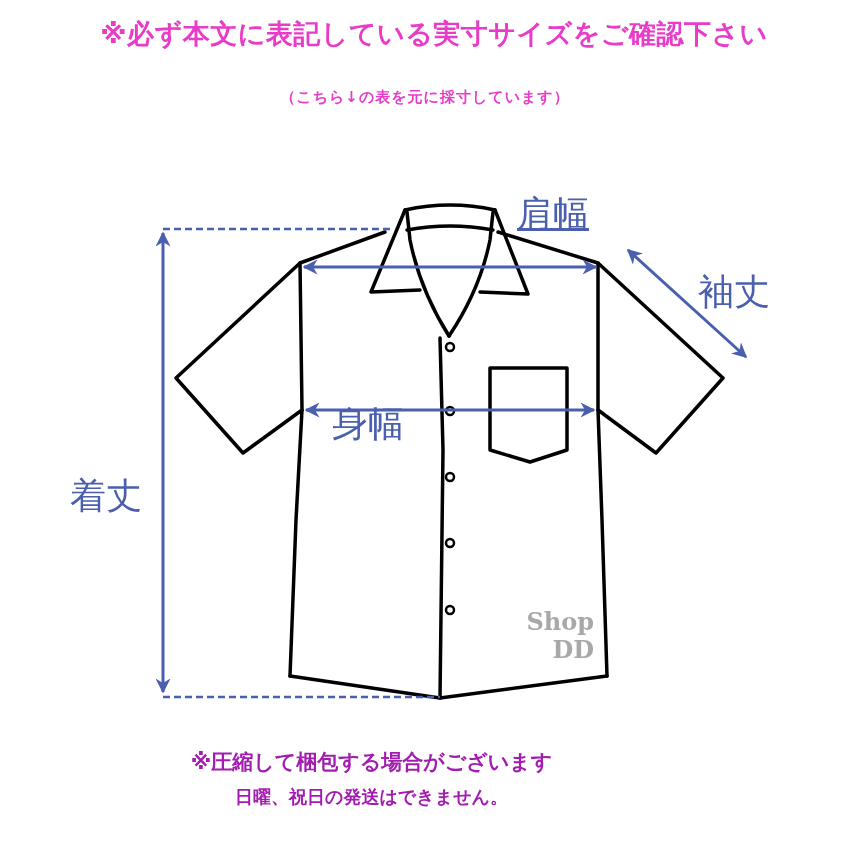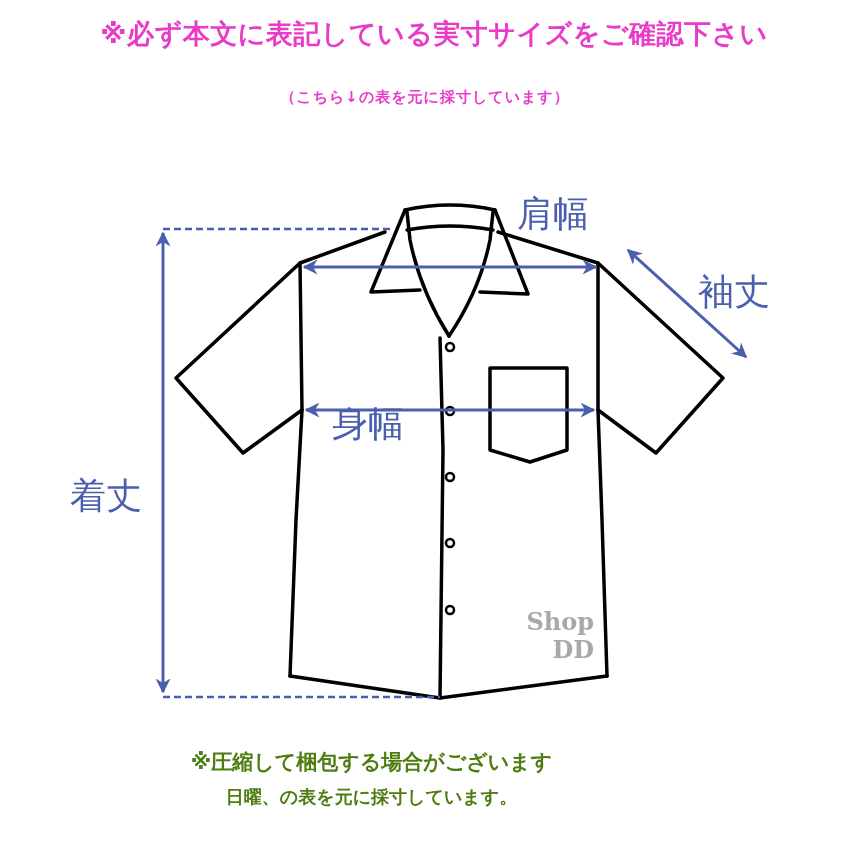--- a/index.html
+++ b/index.html
@@ -9,32 +9,32 @@
       position: absolute; left: 0; width: 850px; text-align: center;
       color: #e83bc8; font-weight: bold; white-space: nowrap;
     }
     .notice-main { top: 16px; font-size: 27px; letter-spacing: 0.5px; padding-left: 9px; }
     .notice-sub  { top: 88px; font-size: 15px; letter-spacing: 1px; }
     .diagram { position: absolute; left: 0; top: 0; width: 850px; height: 850px; }
     .label {
       position: absolute; color: #4a5fad; font-size: 36px; white-space: nowrap;
       font-family: "DejaVu Sans", sans-serif;
     }
-    .label-shoulder { left: 517px; top: 190px; }
+    .label-shoulder { left: 517px; top: 190px; text-decoration: underline; }
     .label-sleeve   { left: 690px; top: 268px; margin-left: 8px; }
     .label-body     { left: 332px; top: 400px; }
     .label-length   { left: 70px;  top: 472px; }
     .watermark {
       position: absolute; left: 498px; top: 608px; width: 96px; text-align: right;
       color: #a8a8a8; font-family: "DejaVu Serif", serif; font-weight: bold;
       font-size: 24px; line-height: 28px;
     }
     .footer {
       position: absolute; left: 0; width: 743px; text-align: center;
-      color: #4d7c0f; font-weight: bold; white-space: nowrap;
+      color: #a21caf; font-weight: bold; white-space: nowrap;
     }
     .footer-1 { top: 748px; font-size: 21px; }
     .footer-2 { top: 785px; font-size: 18px; }
   </style>
 </head>
 <body>
 
 <div class="notice notice-main">※必ず本文に表記している実寸サイズをご確認下さい</div>
 <div class="notice notice-sub">（こちら↓の表を元に採寸しています）</div>
 
@@ -98,13 +98,13 @@
 <div class="label label-sleeve">袖丈</div>
 <div class="label label-body">身幅</div>
 <div class="label label-length">着丈</div>
 
 <div class="watermark">
   <div>Shop</div>
   <div>DD</div>
 </div>
 
 <div class="footer footer-1">※圧縮して梱包する場合がございます</div>
-<div class="footer footer-2">日曜、の表を元に採寸しています。</div>
+<div class="footer footer-2">日曜、祝日の発送はできません。</div>
 
 </body></html>

